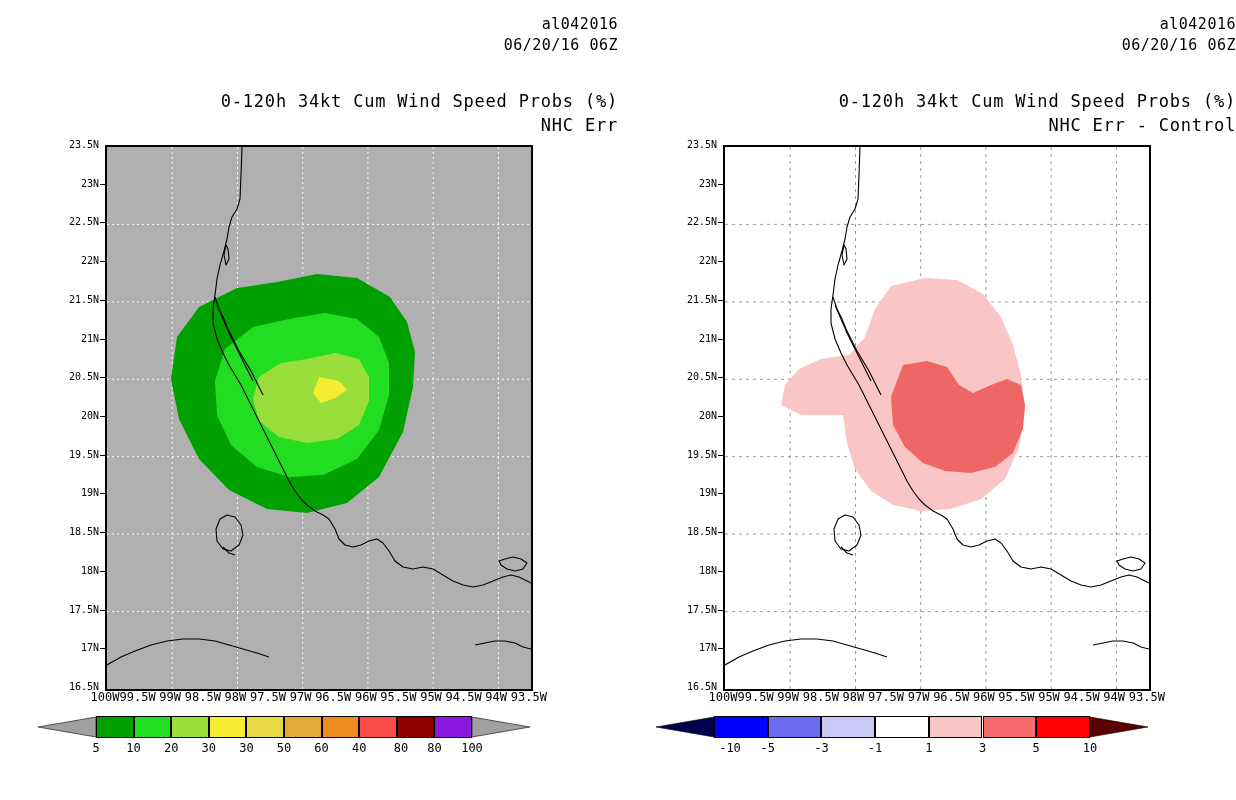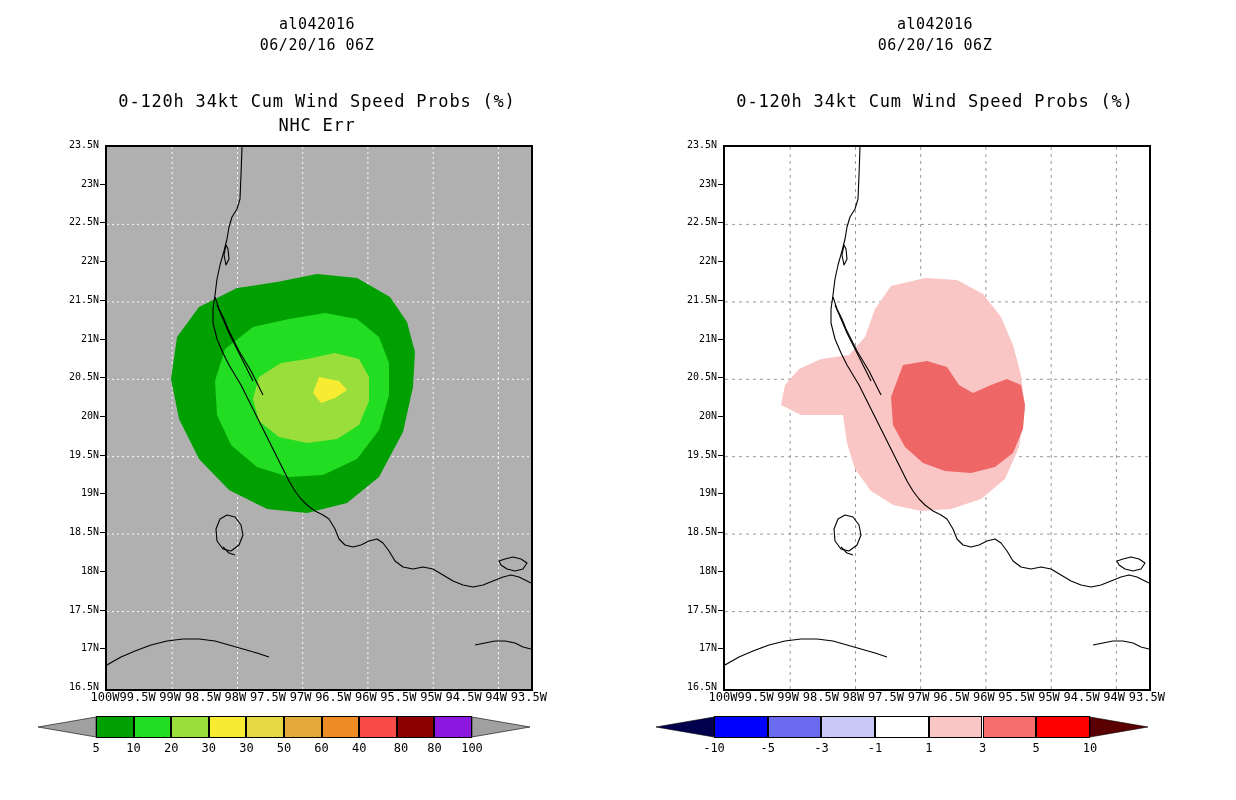--- a/index.html
+++ b/index.html
@@ -2,21 +2,21 @@
 <html><head>
 <meta charset="utf-8">
 <style>
   html,body{margin:0;padding:0;background:#ffffff;}
   body{width:1236px;height:800px;position:relative;overflow:hidden;
        font-family:"DejaVu Sans Mono","Liberation Mono",monospace;color:#000;}
   .panel{position:absolute;top:0;height:800px;width:618px;}
   .panel-left{left:0;}
   .panel-right{left:618px;}
 
-  .titles{position:absolute;left:0;width:618px;text-align:center;padding-left:8px;}
+  .titles{position:absolute;left:0;width:618px;text-align:right;}
   .t-line{font-size:15px;line-height:21px;letter-spacing:0.5px;white-space:nowrap;}
   .t-big{font-size:17px;line-height:24px;letter-spacing:0.8px;white-space:nowrap;}
 
   .plotbox{position:absolute;border:2px solid #000;box-sizing:content-box;}
   .plotbox.grey{background:#b0b0b0;}
   .plotbox.white{background:#ffffff;}
   .clip{position:absolute;inset:0;overflow:hidden;}
   .grid-svg,.data-svg,.coast-svg{position:absolute;left:0;top:0;width:100%;height:100%;}
 
   .ylab{position:absolute;text-align:right;font-size:10px;line-height:10px;
@@ -176,20 +176,21 @@
 </div>
 
 <div class="panel panel-right">
 
   <div class="titles" style="top:14px">
     <div class="t-line">al042016</div>
     <div class="t-line">06/20/16 06Z</div>
   </div>
   <div class="titles" style="top:89px">
     <div class="t-big">0-120h 34kt Cum Wind Speed Probs (%)</div>
+    <div class="t-big">NHC Err - Control</div>
   </div>
 
   <div class="plotbox white" id="plot-right" style="left:105px;top:145px;width:424px;height:542px;">
     <div class="clip">
       <svg class="grid-svg" viewBox="0 0 424 542" preserveAspectRatio="none">
         <g stroke="#9a9a9a" stroke-width="1" stroke-dasharray="3,4">
           <line x1="65.2" y1="0" x2="65.2" y2="542"></line>
             <line x1="130.5" y1="0" x2="130.5" y2="542"></line>
           <line x1="195.7" y1="0" x2="195.7" y2="542"></line>
             <line x1="260.9" y1="0" x2="260.9" y2="542"></line>
@@ -292,21 +293,21 @@
       <polygon points="58,11 0,1 0,21" fill="#5a0000" stroke="#000000" stroke-width="0.6"></polygon>
     </svg>
     <div class="cbar-seg" style="left:0px;width:53.7px;background:#0000ff;"></div>
     <div class="cbar-seg" style="left:53.7px;width:53.7px;background:#6b6bf0;"></div>
     <div class="cbar-seg" style="left:107.4px;width:53.7px;background:#c9c9f7;"></div>
     <div class="cbar-seg" style="left:161.1px;width:53.7px;background:#ffffff;"></div>
     <div class="cbar-seg" style="left:214.8px;width:53.7px;background:#fac5c5;"></div>
     <div class="cbar-seg" style="left:268.5px;width:53.7px;background:#f76c6c;"></div>
     <div class="cbar-seg" style="left:322.2px;width:53.8px;background:#ff0000;"></div>
 
-    <div class="cbar-lab" style="left:0px;top:26px;">-10</div>
+    <div class="cbar-lab" style="left:16px;top:26px;">-10</div>
     <div class="cbar-lab" style="left:53.7px;top:26px;">-5</div>
     <div class="cbar-lab" style="left:107.4px;top:26px;">-3</div>
     <div class="cbar-lab" style="left:161.1px;top:26px;">-1</div>
     <div class="cbar-lab" style="left:214.8px;top:26px;">1</div>
     <div class="cbar-lab" style="left:268.5px;top:26px;">3</div>
     <div class="cbar-lab" style="left:322.2px;top:26px;">5</div>
     <div class="cbar-lab" style="left:376px;top:26px;">10</div>
   </div>
 </div>
 

